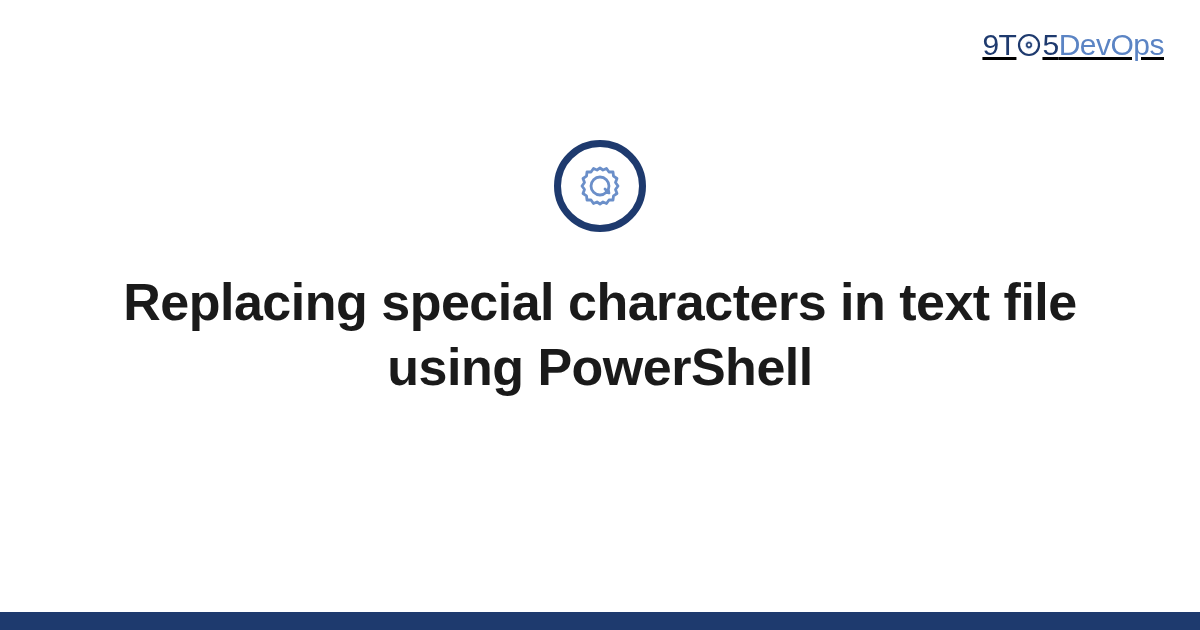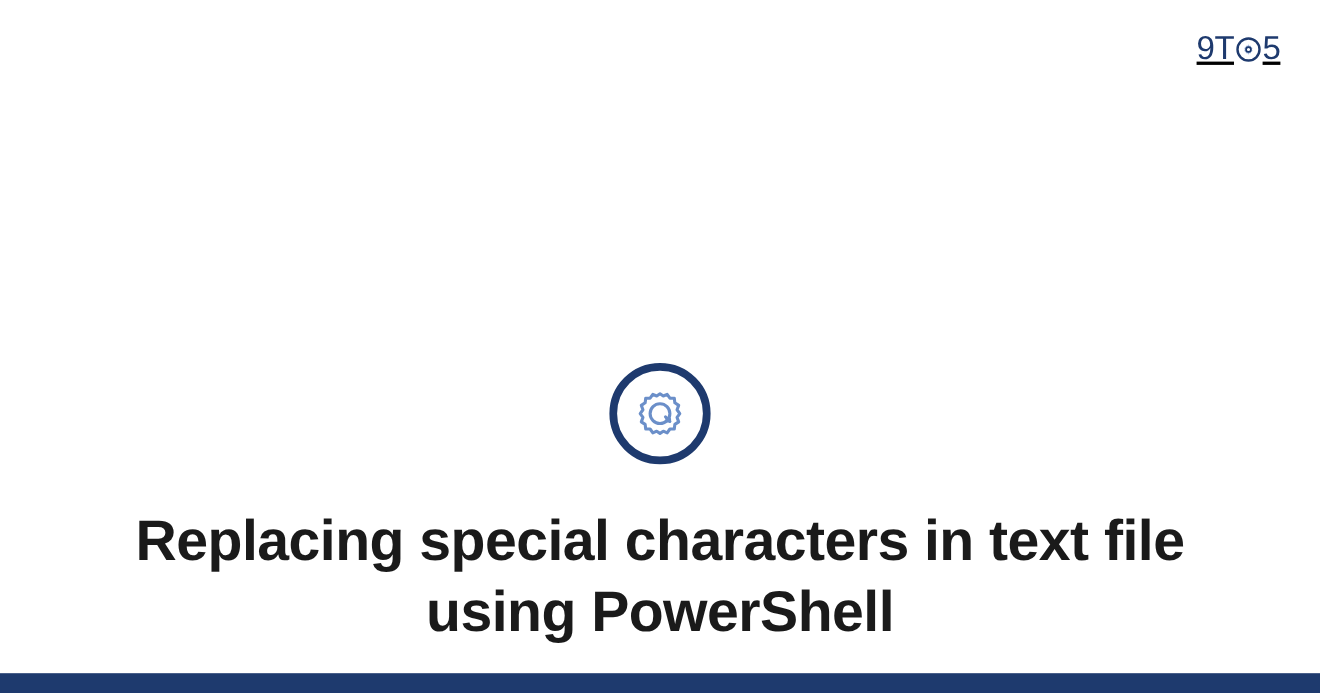--- a/index.html
+++ b/index.html
@@ -46,21 +46,21 @@
     }
     .center-content {
       position: absolute;
       top: 0;
       left: 0;
       width: 100%;
       height: 100%;
       display: flex;
       flex-direction: column;
       align-items: center;
-      justify-content: flex-end;
+      justify-content: center;
       padding-bottom: 40px;
       border-radius: 26px;
     }
     .gear-circle {
       width: 92px;
       height: 92px;
       border: 7px solid #1e3a6e;
       border-radius: 50%;
       display: flex;
       align-items: center;
@@ -99,20 +99,21 @@
 <div class="brand">
   <span class="brand-9t">9T</span>
   <span class="brand-gear">
     <svg width="24" height="24" viewBox="0 0 24 24" fill="none">
       <circle cx="12" cy="12" r="10" stroke="#1e3a6e" stroke-width="2.2" fill="none"></circle>
       <path d="M12 7.5 L12.8 9 L14.5 9 L15 10.6 L16.4 11.5 L15.8 13.1 L16.4 14.7 L15 15.6 L14.5 17.2 L12.8 17.2 L12 18.7 L11.2 17.2 L9.5 17.2 L9 15.6 L7.6 14.7 L8.2 13.1 L7.6 11.5 L9 10.6 L9.5 9 L11.2 9 Z" fill="#5b84c4" opacity="0.6" transform="scale(0.85) translate(2,1)"></path>
       <circle cx="12" cy="12" r="2.2" fill="#ffffff" stroke="#1e3a6e" stroke-width="1.5"></circle>
     </svg>
   </span>
   <span class="brand-5">5</span>
+  <span class="brand-devops">DevOps</span>
 </div>
 
 <div class="center-content">
   <div class="gear-circle">
     <div class="gear-inner">
       <svg width="56" height="56" viewBox="0 0 56 56" fill="none">
         <g stroke="#6b8fc9" stroke-width="2.8" fill="none" stroke-linejoin="round" stroke-linecap="round">
           <path d="M28 10 L31 12 L34.5 10.5 L37 14 L41 14 L41.5 18.2 L45 20.5 L43.5 24.5 L46 28 L43.5 31.5 L45 35.5 L41.5 37.8 L41 42 L37 42 L34.5 45.5 L31 44 L28 46 L25 44 L21.5 45.5 L19 42 L15 42 L14.5 37.8 L11 35.5 L12.5 31.5 L10 28 L12.5 24.5 L11 20.5 L14.5 18.2 L15 14 L19 14 L21.5 10.5 L25 12 Z"></path>
           <circle cx="28" cy="28" r="9"></circle>
           <path d="M33 31 L37 35"></path>

